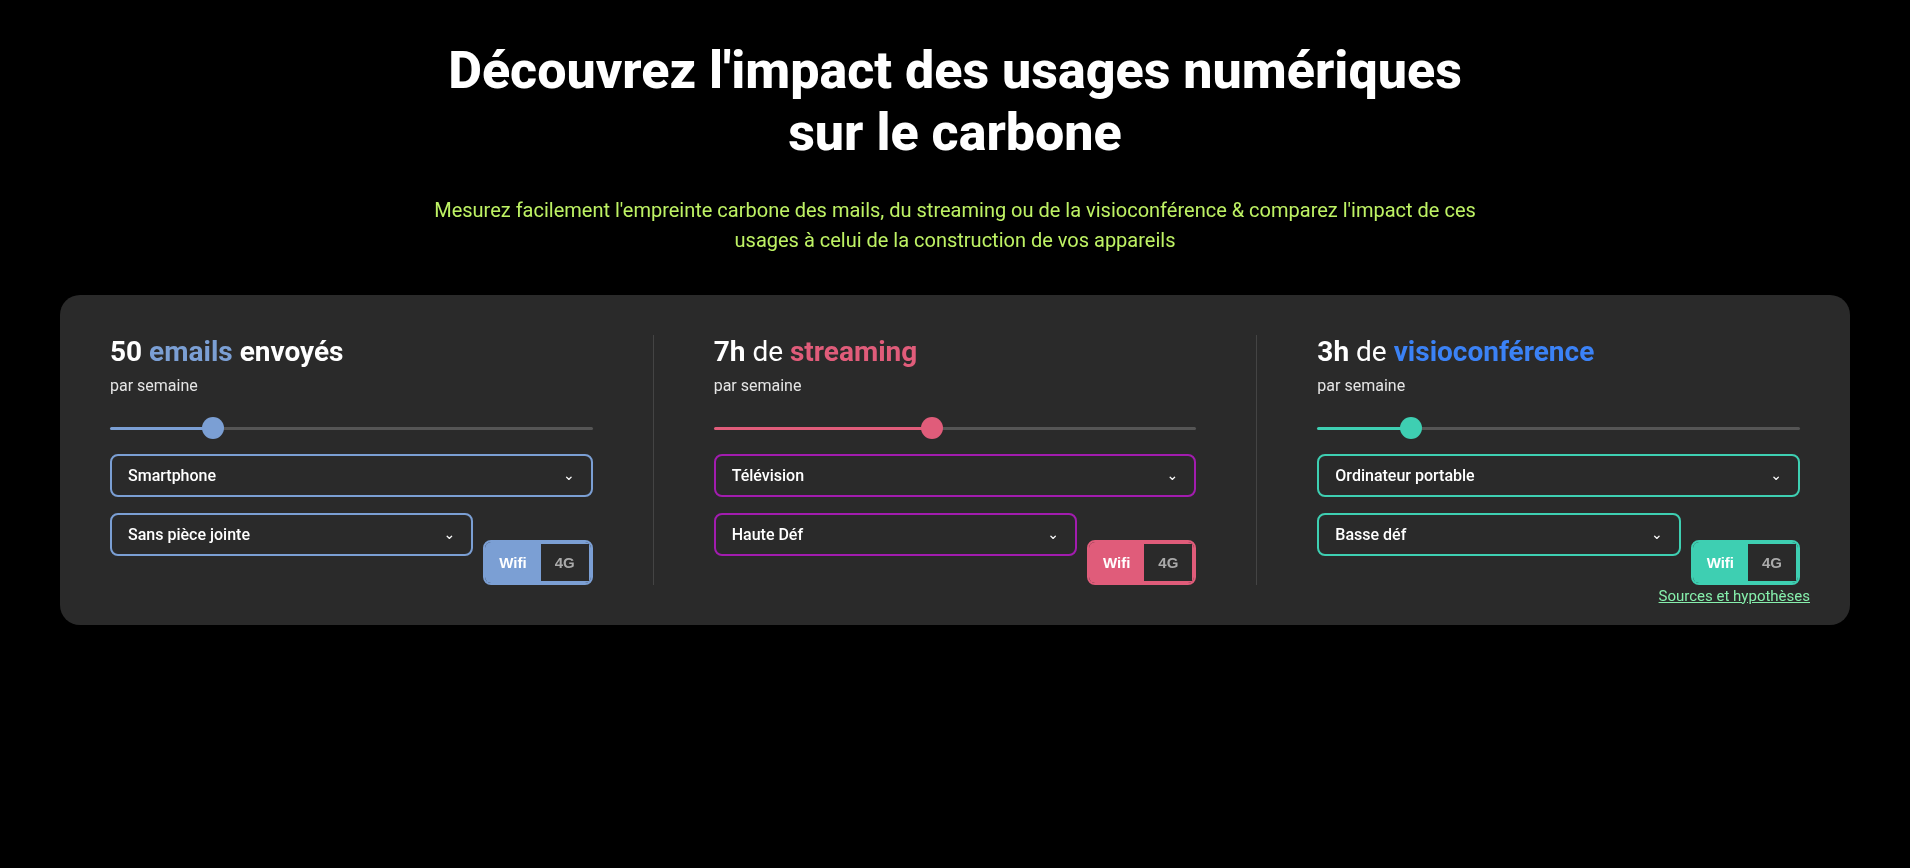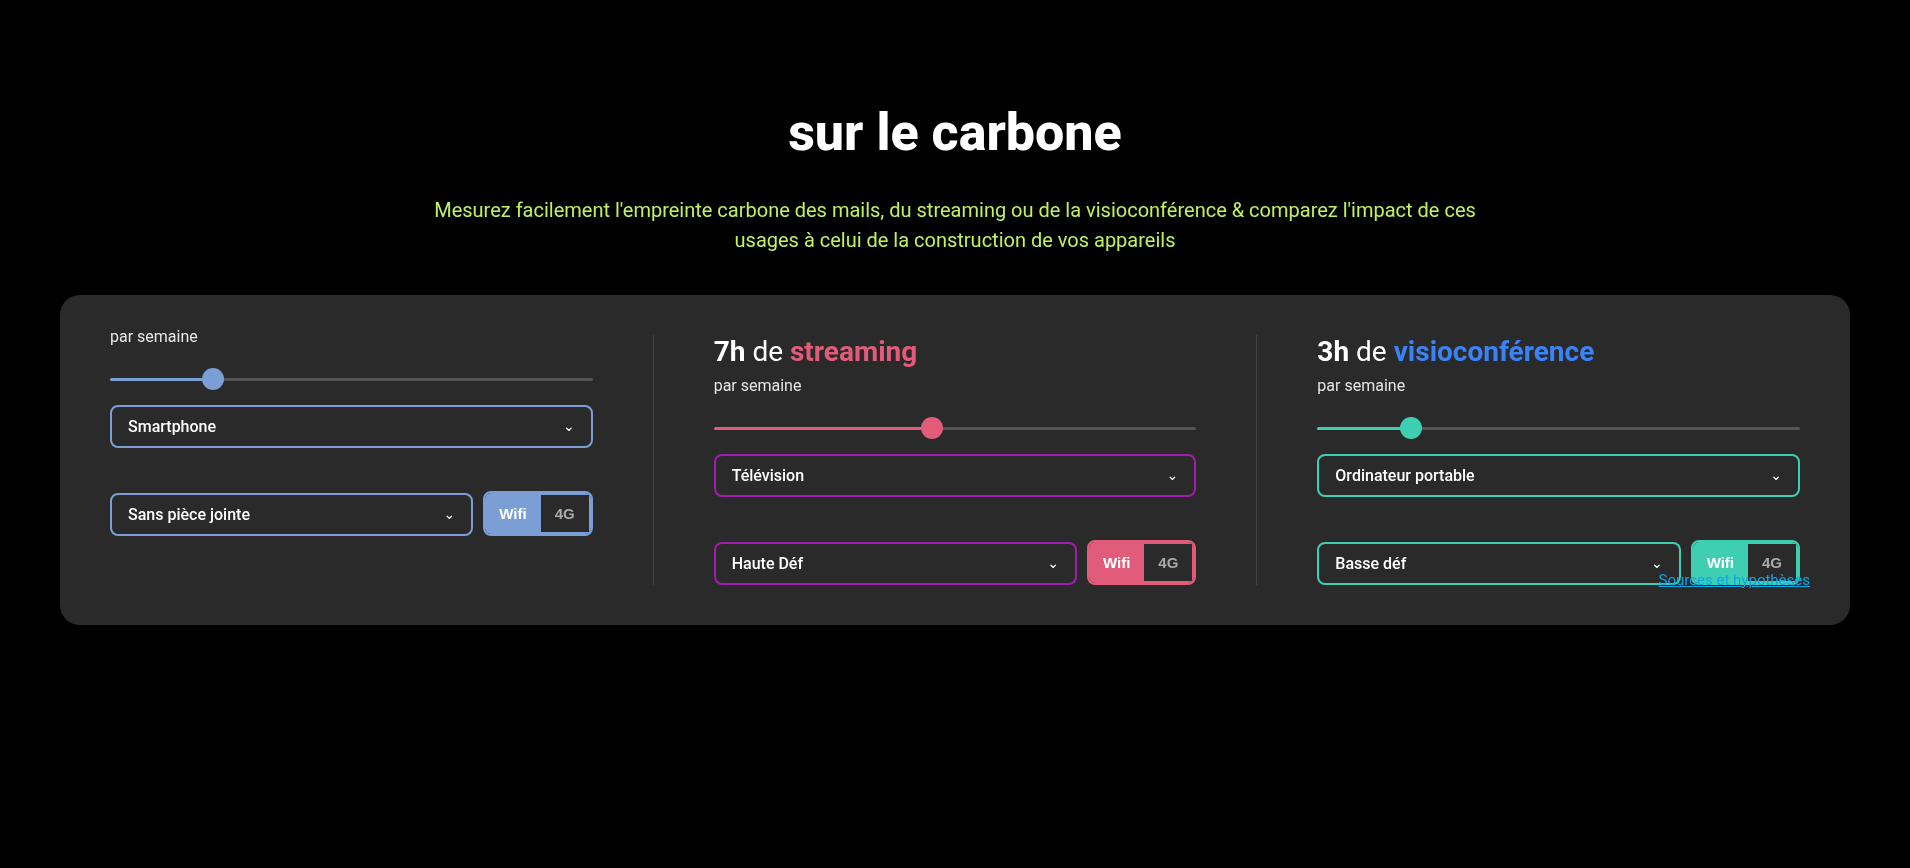--- a/index.html
+++ b/index.html
@@ -114,21 +114,21 @@
       width: 22px; height: 22px;
       border-radius: 50%;
       background: #3ecfb2;
       cursor: pointer;
     }
 
     
     .dropdown-row {
       display: flex;
       gap: 10px;
-      align-items: flex-end;
+      align-items: flex-start;
       border-radius: 14px;
     }
 
     .dropdown {
       display: flex;
       align-items: center;
       justify-content: space-between;
       padding: 10px 16px;
       border-radius: 8px;
       cursor: pointer;
@@ -219,41 +219,46 @@
     }
 
     .panel-divider {
       width: 1px;
       background: #444;
       align-self: stretch;
     }
 
     .footer-link {
       position: absolute;
-      bottom: 36px;
+      bottom: 20px;
       right: 40px;
-      color: #0ea5e9;
+      color: #86efac;
       font-size: 15px;
       text-decoration: underline;
       cursor: pointer;
     }
   </style>
 </head>
 <body>
 
 <h1 class="page-title">
-  <br>
+  <span>Découvrez l'impact des usages numériques</span><br>
   <span>sur le carbone</span>
 </h1>
 
 <p class="page-subtitle">Mesurez facilement l'empreinte carbone des mails, du streaming ou de la visioconférence &amp; comparez l'impact de ces usages à celui de la construction de vos appareils</p>
 
 <div class="card-container">
 
   <div class="usage-panel">
+    <div class="usage-title">
+      <span>50</span>
+      <span class="highlight-blue">emails</span>
+      <span>envoyés</span>
+    </div>
     <div class="usage-subtitle">par semaine</div>
     <div class="slider-wrapper">
       <input type="range" class="slider slider-blue" min="0" max="100" value="20" style="">
     </div>
     <div class="dropdown-row">
       <div class="dropdown dropdown-full dropdown-blue">
         <span>Smartphone</span>
         <span class="chevron">⌄</span>
       </div>
     </div>

